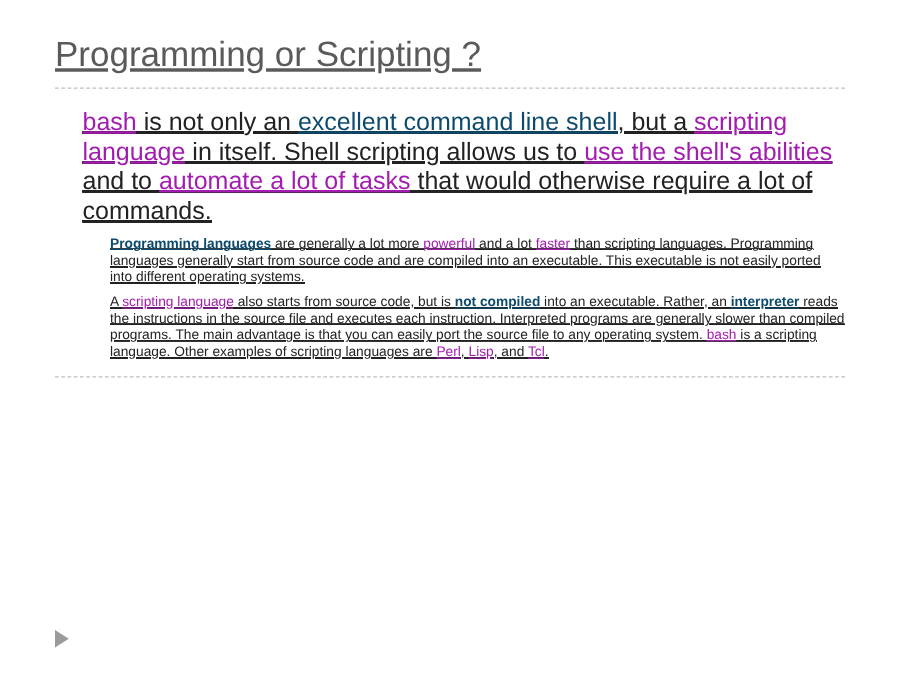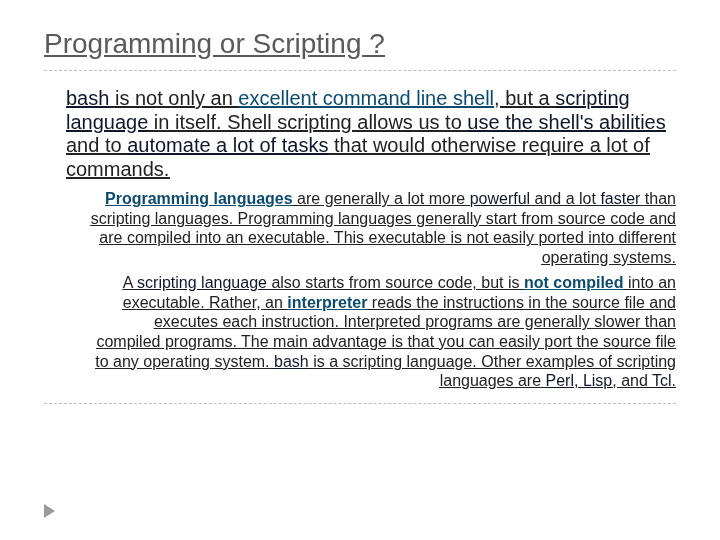--- a/index.html
+++ b/index.html
@@ -50,37 +50,36 @@
     user-select: none;
   }
   ul.inner {
     list-style: none;
     padding-left: 0;
     margin-top: 8px;
   }
   ul.inner > li {
     position: relative;
     padding-left: 22px;
-    font-size: 16px;
+    font-size: 11px;
     line-height: 1.22;
     margin-bottom: 6px;
-    text-align: right;
   }
   .bullet-inner {
     position: absolute;
     left: 0;
     top: 3px;
     width: 12px;
     height: 12px;
     color: #9a9a9a;
     font-size: 12px;
     line-height: 12px;
     user-select: none;
   }
-  .accent { color: #0f172a; }
+  .accent { color: #a21caf; }
   .black { color: #0c4a6e; }
   .corner-arrow {
     position: absolute;
     left: 44px;
     bottom: 22px;
     width: 0; height: 0;
     border-top: 7px solid transparent;
     border-bottom: 7px solid transparent;
     border-left: 11px solid #9a9a9a;
   }

